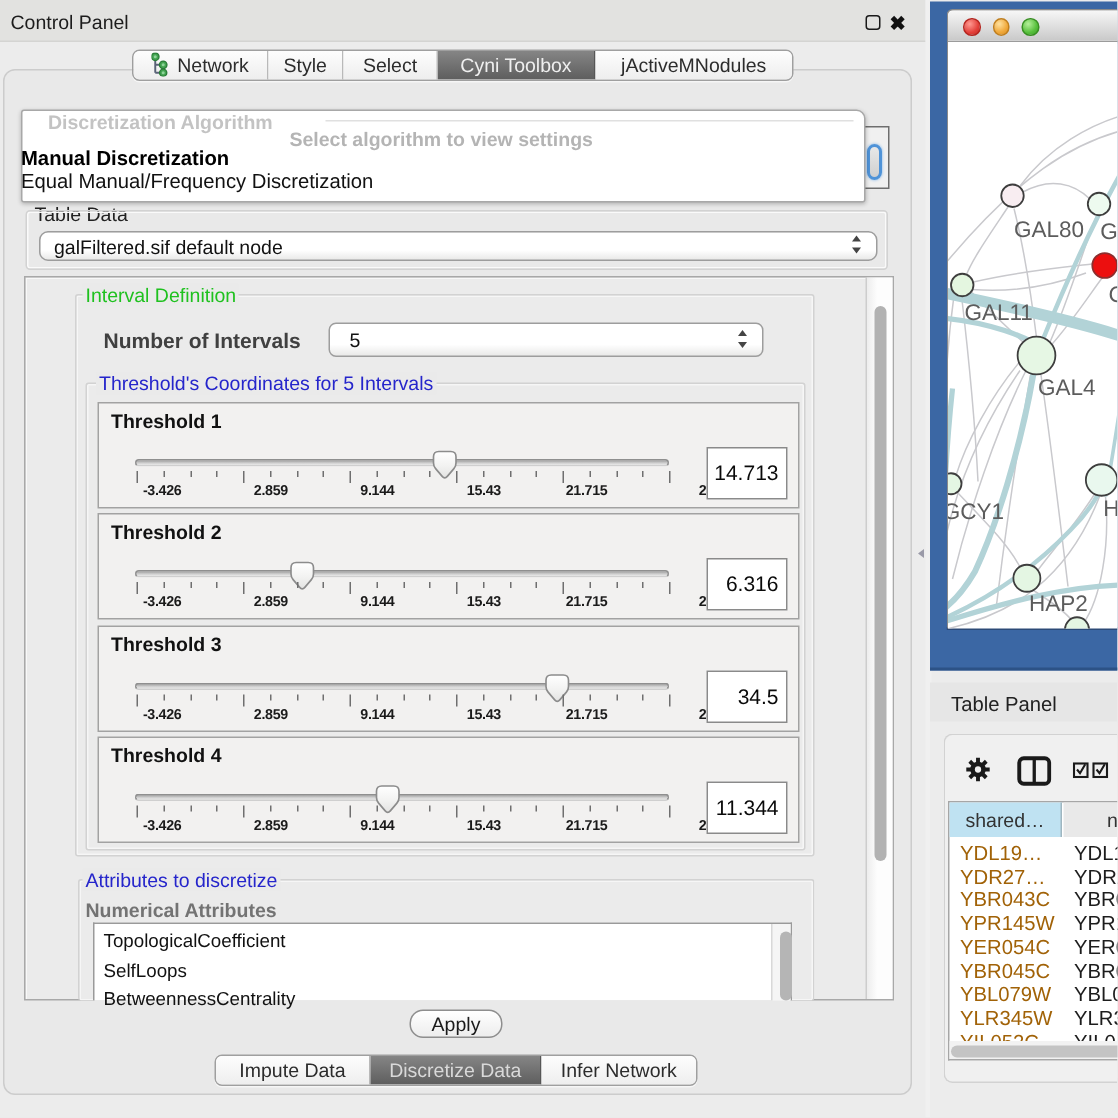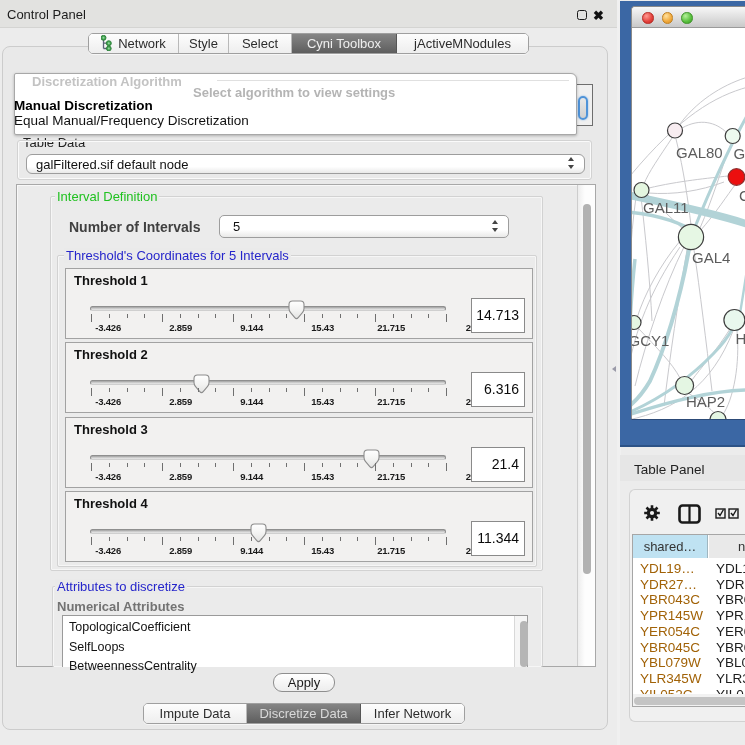--- a/index.html
+++ b/index.html
@@ -264,21 +264,21 @@
       <i class="tk" style="left:326.8px;height:4px"></i>
       <i class="tk" style="left:344.5px;height:4px"></i>
       <i class="tk" style="left:362.2px;height:4px"></i>
       <i class="tk" style="left:380.0px;height:8px"></i>
 <b class="tl" style="left:-5.0px">-3.426</b>
       <b class="tl" style="left:66.0px">2.859</b>
       <b class="tl" style="left:137.0px">9.144</b>
       <b class="tl" style="left:208.0px">15.43</b>
       <b class="tl" style="left:279.0px">21.715</b>
       <b class="tl" style="left:350.0px">28</b>
-<div class="vbox">21.4</div>
+<div class="vbox">34.5</div>
 </div>
     <div class="thr" style="top:491px">
 <div class="thrlab">Threshold 4</div>
 <div class="track"></div>
 <svg class="thumb" style="left:183.6px" width="17" height="20" viewBox="0 0 17 20">
 <defs>
           <linearGradient id="tg4" x1="0" y1="0" x2="0" y2="1">
 <stop offset="0" stop-color="#ffffff"></stop>
             <stop offset="0.55" stop-color="#f2f2f1"></stop>
             <stop offset="1" stop-color="#e3e3e2"></stop>

